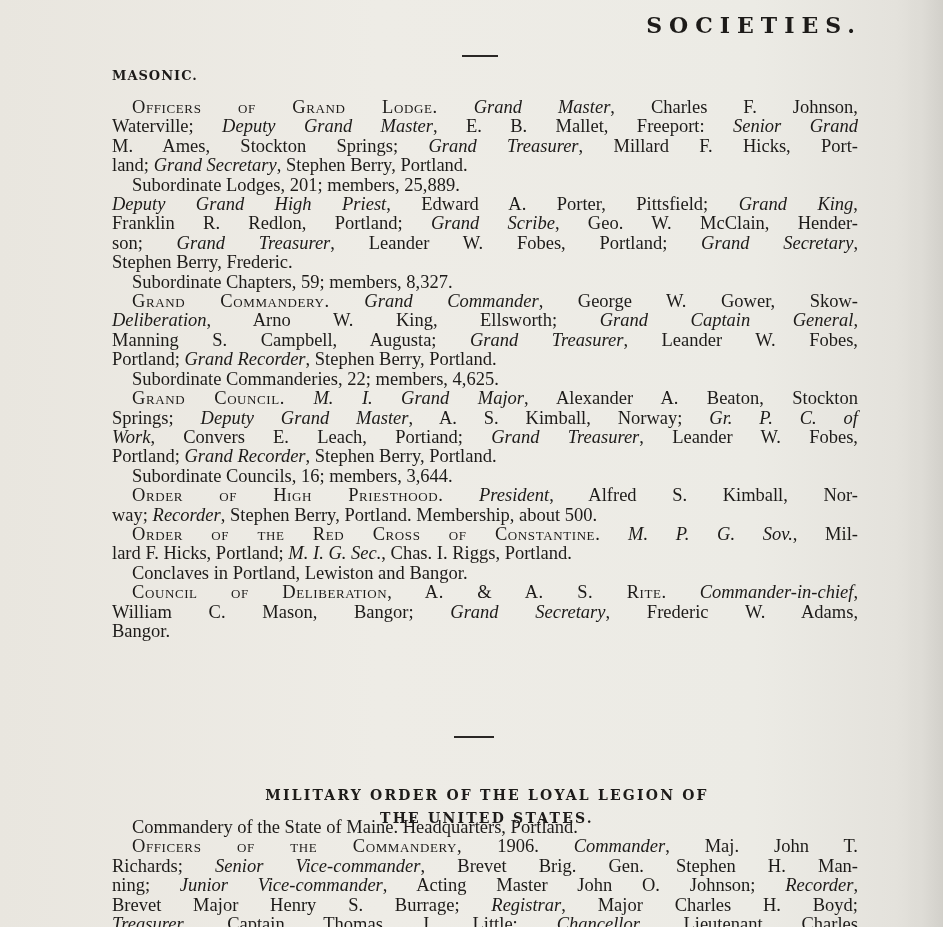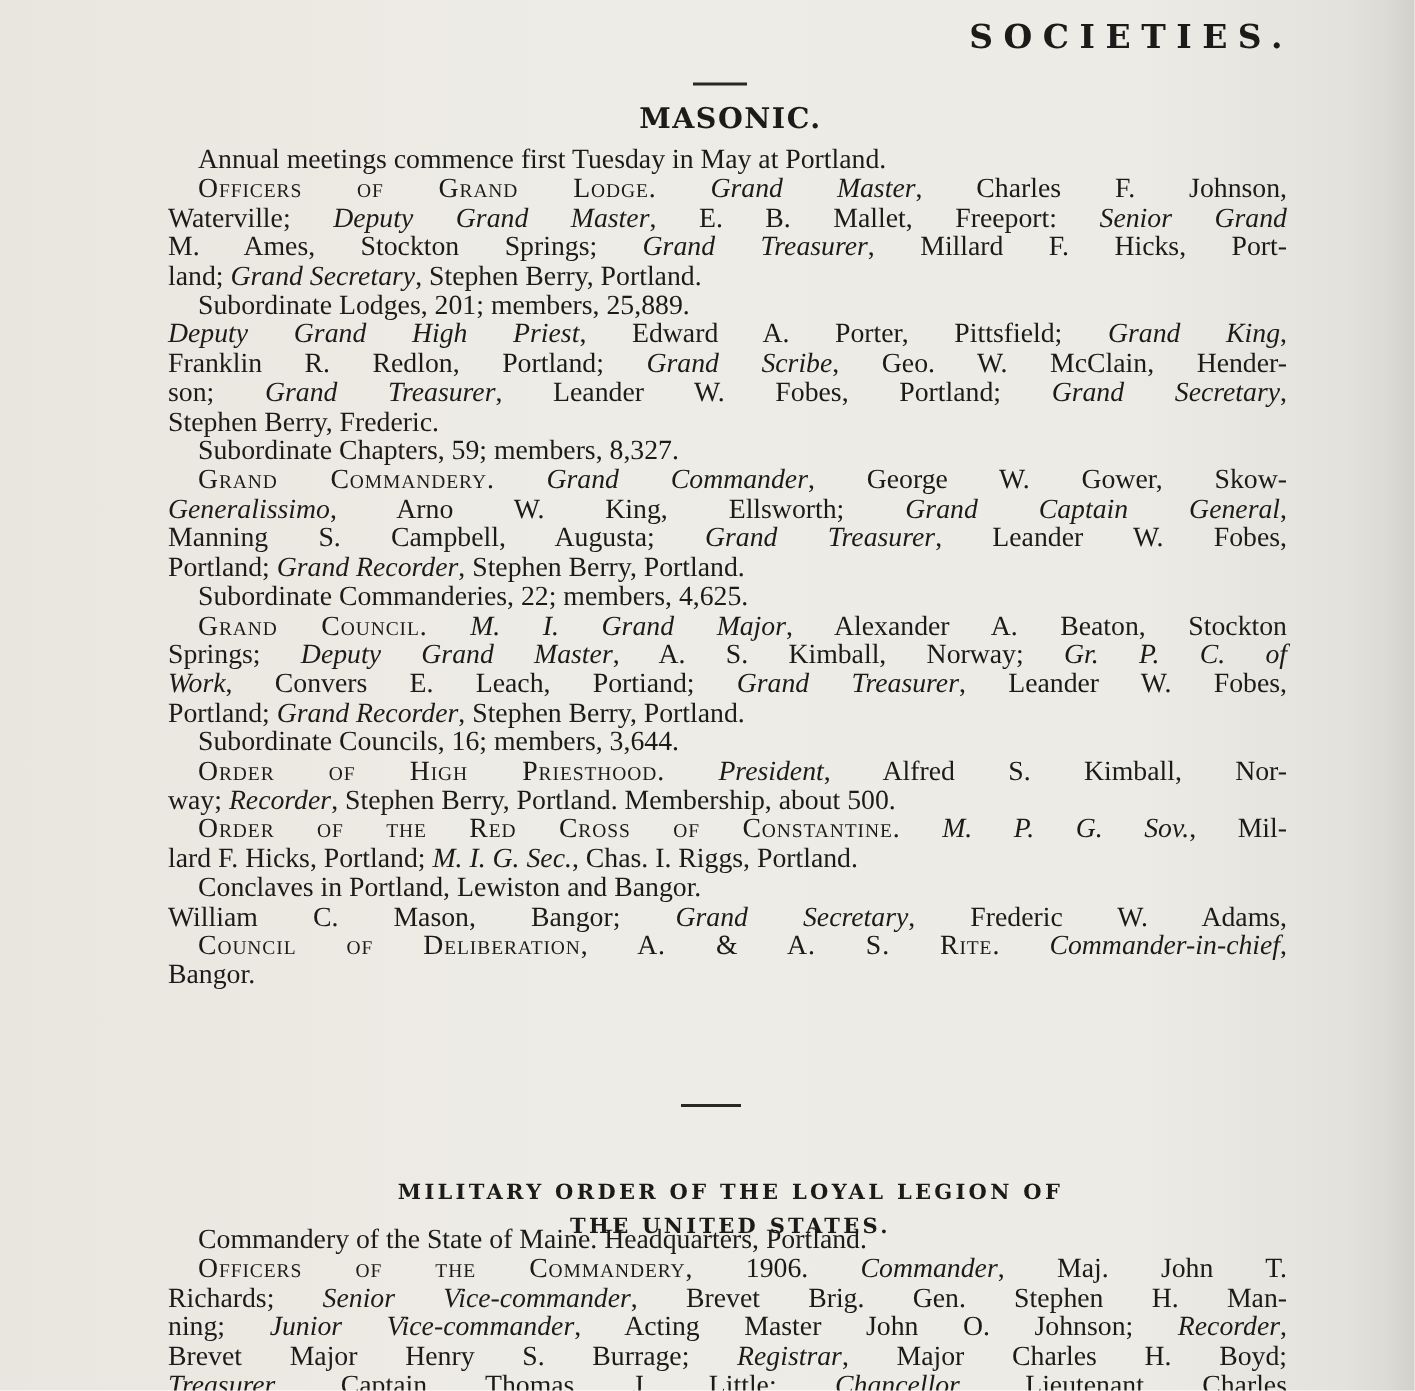--- a/index.html
+++ b/index.html
@@ -18,21 +18,21 @@
     position: absolute; left: 112px; top: 0; width: 750px;
   }
   .heading-main {
     position: absolute; left: 0; width: 750px; top: 12px;
     text-align: right; font-weight: bold; font-size: 22px; letter-spacing: 7px;
     font-family: "DejaVu Serif", serif;
   }
   .rule { position: absolute; height: 2px; background: #2a2725; }
   .heading-sub {
     position: absolute; left: 0; width: 750px; top: 68px;
-    text-align: center; font-weight: 900; font-size: 19px; letter-spacing: 1px;
+    text-align: left; font-weight: 900; font-size: 13px; letter-spacing: 1px;
     font-family: "DejaVu Serif", serif;
   }
   .heading-big {
     position: absolute; left: 0; width: 750px; top: 784px;
     text-align: center; font-weight: 900; font-size: 14px; letter-spacing: 2.2px; line-height: 23px;
     font-family: "DejaVu Serif", serif;
   }
   .para {
     position: absolute; left: 0; width: 746px;
     font-size: 18.5px; line-height: 19.4px; text-align: justify;
@@ -48,48 +48,47 @@
 
 <div class="page-edge"></div>
 
 <div class="page">
 
   <div class="heading-main">SOCIETIES.</div>
   <div class="rule" style="left:350px; top:55px; width:36px;"></div>
   <div class="heading-sub">MASONIC.</div>
 
   <div class="para" style="top:98px;">
-    <span class="ln last ind"><span>Annual meetings commence first Tuesday in May at Portland.</span></span>
     <span class="ln ind"><span class="sc">Officers of Grand Lodge.</span> <i>Grand Master</i><span>, Charles F. Johnson,</span></span>
     <span class="ln"><span>Waterville; </span><i>Deputy Grand Master</i><span>, E. B. Mallet, Freeport: </span><i>Senior Grand</i></span>
     <span class="ln"><span>M. Ames, Stockton Springs; </span><i>Grand Treasurer</i><span>, Millard F. Hicks, Port-</span></span>
     <span class="ln last"><span>land; </span><i>Grand Secretary</i><span>, Stephen Berry, Portland.</span></span>
     <span class="ln last ind"><span>Subordinate Lodges, 201; members, 25,889.</span></span>
     <span class="ln"><i>Deputy Grand High Priest</i><span>, Edward A. Porter, Pittsfield; </span><i>Grand King</i><span>,</span></span>
     <span class="ln"><span>Franklin R. Redlon, Portland; </span><i>Grand Scribe</i><span>, Geo. W. McClain, Hender-</span></span>
     <span class="ln"><span>son; </span><i>Grand Treasurer</i><span>, Leander W. Fobes, Portland; </span><i>Grand Secretary</i><span>,</span></span>
     <span class="ln last"><span>Stephen Berry, Frederic.</span></span>
     <span class="ln last ind"><span>Subordinate Chapters, 59; members, 8,327.</span></span>
     <span class="ln ind"><span class="sc">Grand Commandery.</span> <i>Grand Commander</i><span>, George W. Gower, Skow-</span></span>
-    <span class="ln"><i>Generalissimo</i><span>, Arno W. King, Ellsworth; </span><i>Grand Captain General</i><span>,</span></span>
+    <span class="ln"><i>Deliberation</i><span>, Arno W. King, Ellsworth; </span><i>Grand Captain General</i><span>,</span></span>
     <span class="ln"><span>Manning S. Campbell, Augusta; </span><i>Grand Treasurer</i><span>, Leander W. Fobes,</span></span>
     <span class="ln last"><span>Portland; </span><i>Grand Recorder</i><span>, Stephen Berry, Portland.</span></span>
     <span class="ln last ind"><span>Subordinate Commanderies, 22; members, 4,625.</span></span>
     <span class="ln ind"><span class="sc">Grand Council.</span> <i>M. I. Grand Major</i><span>, Alexander A. Beaton, Stockton</span></span>
     <span class="ln"><span>Springs; </span><i>Deputy Grand Master</i><span>, A. S. Kimball, Norway; </span><i>Gr. P. C. of</i></span>
     <span class="ln"><i>Work</i><span>, Convers E. Leach, Portiand; </span><i>Grand Treasurer</i><span>, Leander W. Fobes,</span></span>
     <span class="ln last"><span>Portland; </span><i>Grand Recorder</i><span>, Stephen Berry, Portland.</span></span>
     <span class="ln last ind"><span>Subordinate Councils, 16; members, 3,644.</span></span>
     <span class="ln ind"><span class="sc">Order of High Priesthood.</span> <i>President</i><span>, Alfred S. Kimball, Nor-</span></span>
     <span class="ln last"><span>way; </span><i>Recorder</i><span>, Stephen Berry, Portland.  Membership, about 500.</span></span>
     <span class="ln ind"><span class="sc">Order of the Red Cross of Constantine.</span> <i>M. P. G. Sov.</i><span>, Mil-</span></span>
     <span class="ln last"><span>lard F. Hicks, Portland; </span><i>M. I. G. Sec.</i><span>, Chas. I. Riggs, Portland.</span></span>
     <span class="ln last ind"><span>Conclaves in Portland, Lewiston and Bangor.</span></span>
+    <span class="ln ind"><span class="sc">Council of Deliberation, A. &amp; A. S. Rite.</span> <i>Commander-in-chief</i><span>,</span></span>
     <span class="ln"><span>William C. Mason, Bangor; </span><i>Grand Secretary</i><span>, Frederic W. Adams,</span></span>
-    <span class="ln ind"><span class="sc">Council of Deliberation, A. &amp; A. S. Rite.</span> <i>Commander-in-chief</i><span>,</span></span>
     <span class="ln last"><span>Bangor.</span></span>
   </div>
 
   <div class="rule" style="left:342px; top:736px; width:40px;"></div>
 
   <div class="heading-big">
     <div>MILITARY ORDER OF THE LOYAL LEGION OF</div>
     <div>THE UNITED STATES.</div>
   </div>
 

